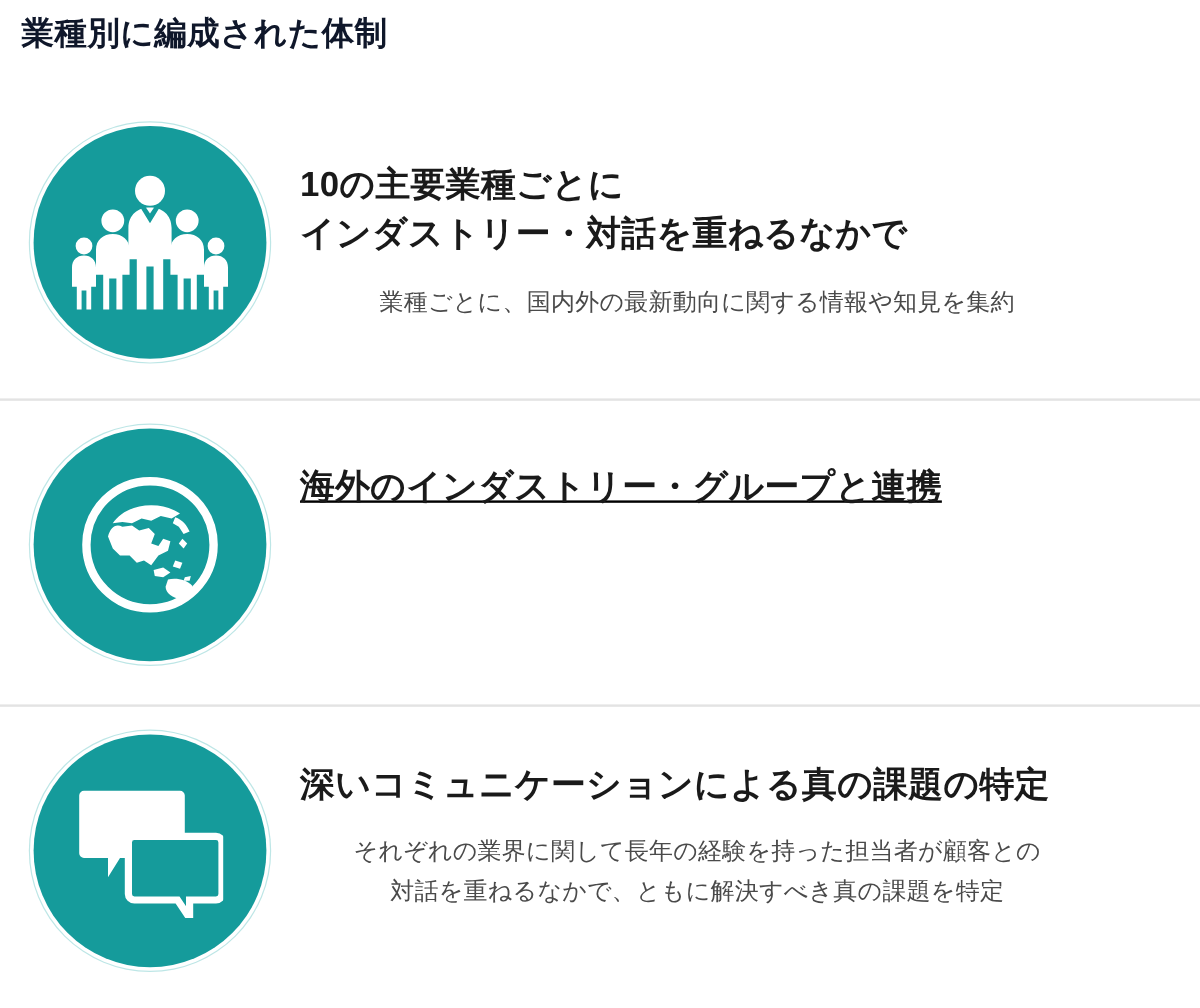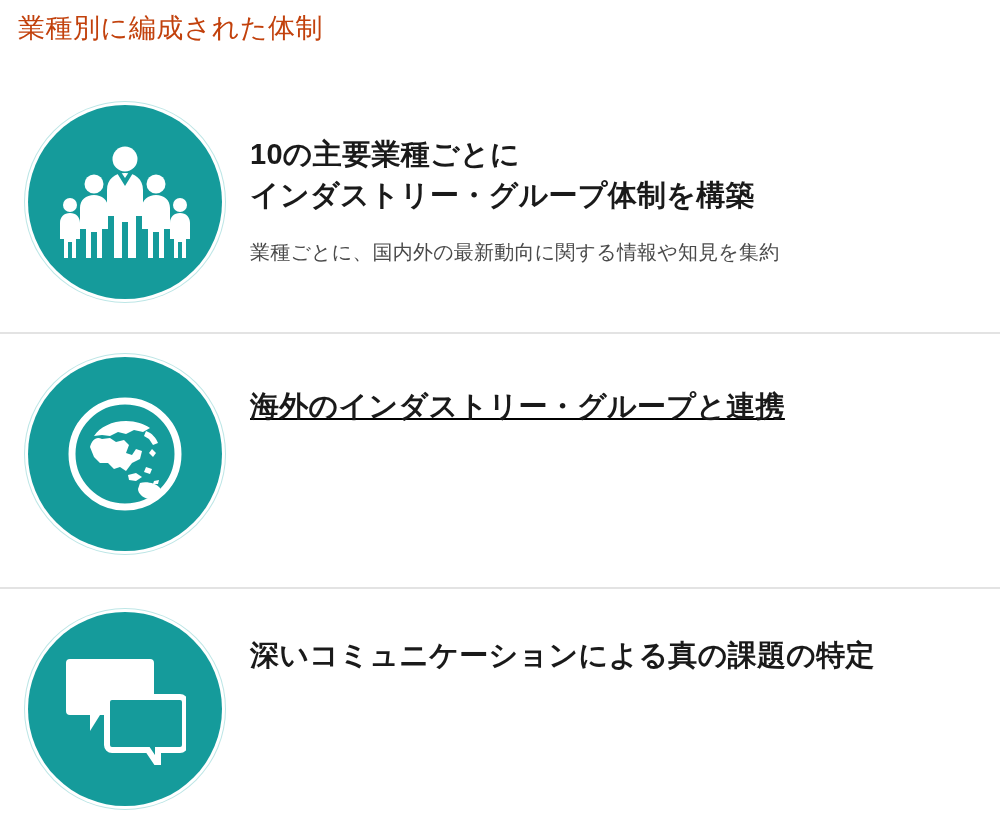--- a/index.html
+++ b/index.html
@@ -13,36 +13,36 @@
     font-family: "Liberation Sans", "DejaVu Sans", sans-serif;
     overflow: hidden;
     position: relative;
     -webkit-font-smoothing: antialiased;
   }
   #page-title {
     position: absolute;
     left: 18px;
     top: 12px;
     font-size: 27px;
-    font-weight: normal;
-    color: #c2410c;
+    font-weight: bold;
+    color: #0f172a;
     letter-spacing: 0.5px;
     line-height: 1.2;
     white-space: nowrap;
   }
   .section {
     position: absolute;
     left: 0;
     width: 952px;
     display: flex;
     align-items: flex-start;
   }
   #section-0 { top: 96px;  height: 237px; }
   #section-1 { top: 348px; height: 240px; text-decoration: underline; }
-  #section-2 { top: 603px; height: 237px; }
+  #section-2 { top: 603px; height: 237px; font-family: Liberation Mono, monospace; }
 
   .divider {
     position: absolute;
     left: 0;
     width: 1000px;
     height: 2px;
     background: #e3e3e3;
   }
   #divider-0 { top: 332px; }
   #divider-1 { top: 587px; }
@@ -82,20 +82,21 @@
     line-height: 1.42;
     letter-spacing: 0.3px;
     margin: 0;
   }
   .block-desc {
     font-size: 20px;
     color: #4a4a4a;
     line-height: 1.62;
     letter-spacing: 0.2px;
     margin: 0;
+    text-align: center;
   }
   #section-0 .block-desc { margin-top: 20px; }
   #section-1 .block-desc { margin-top: 20px; }
   #section-2 .block-desc { margin-top: 20px; }
   #section-1 .content { padding-top: 38px; }
   #section-2 .content { padding-top: 32px; }
   .desc-line { display: block; }
 </style>
 </head>
 <body>
@@ -128,21 +129,21 @@
             <circle cx="120" cy="63" r="7"></circle>
             <path d="M120 71 C114 71 110 75 110 81 L110 97 L114 97 L114 116 L118 116 L118 100 L122 100 L122 116 L126 116 L126 97 L130 97 L130 81 C130 75 126 71 120 71 Z"></path>
           </g>
         </svg>
       </span>
     </div>
   </div>
   <div class="content">
     <h2 class="block-heading">
       <span class="desc-line">10の主要業種ごとに</span>
-      <span class="desc-line">インダストリー・グループ体制を構築</span>
+      <span class="desc-line">インダストリー・対話を重ねるなかで</span>
     </h2>
     <p class="block-desc">
       <span class="desc-line">業種ごとに、国内外の最新動向に関する情報や知見を集約</span>
     </p>
   </div>
 </div>
 
 <div class="section" id="section-1">
   <div class="icon-wrap">
     <div class="icon-circle">
@@ -184,14 +185,18 @@
 
           <path d="M48 44 L116 44 A5 5 0 0 1 121 49 L121 92 A5 5 0 0 1 116 97 L94 97 L94 112 L84 97 L48 97 A5 5 0 0 1 43 92 L43 49 A5 5 0 0 1 48 44 Z" fill="#159b9b" stroke="#ffffff" stroke-width="6"></path>
         </svg>
       </span>
     </div>
   </div>
   <div class="content">
     <h2 class="block-heading">
       <span class="desc-line">深いコミュニケーションによる真の課題の特定</span>
     </h2>
+    <p class="block-desc">
+      <span class="desc-line">それぞれの業界に関して長年の経験を持った担当者が顧客との</span>
+      <span class="desc-line">対話を重ねるなかで、ともに解決すべき真の課題を特定</span>
+    </p>
   </div>
 </div>
 
 </body></html>

